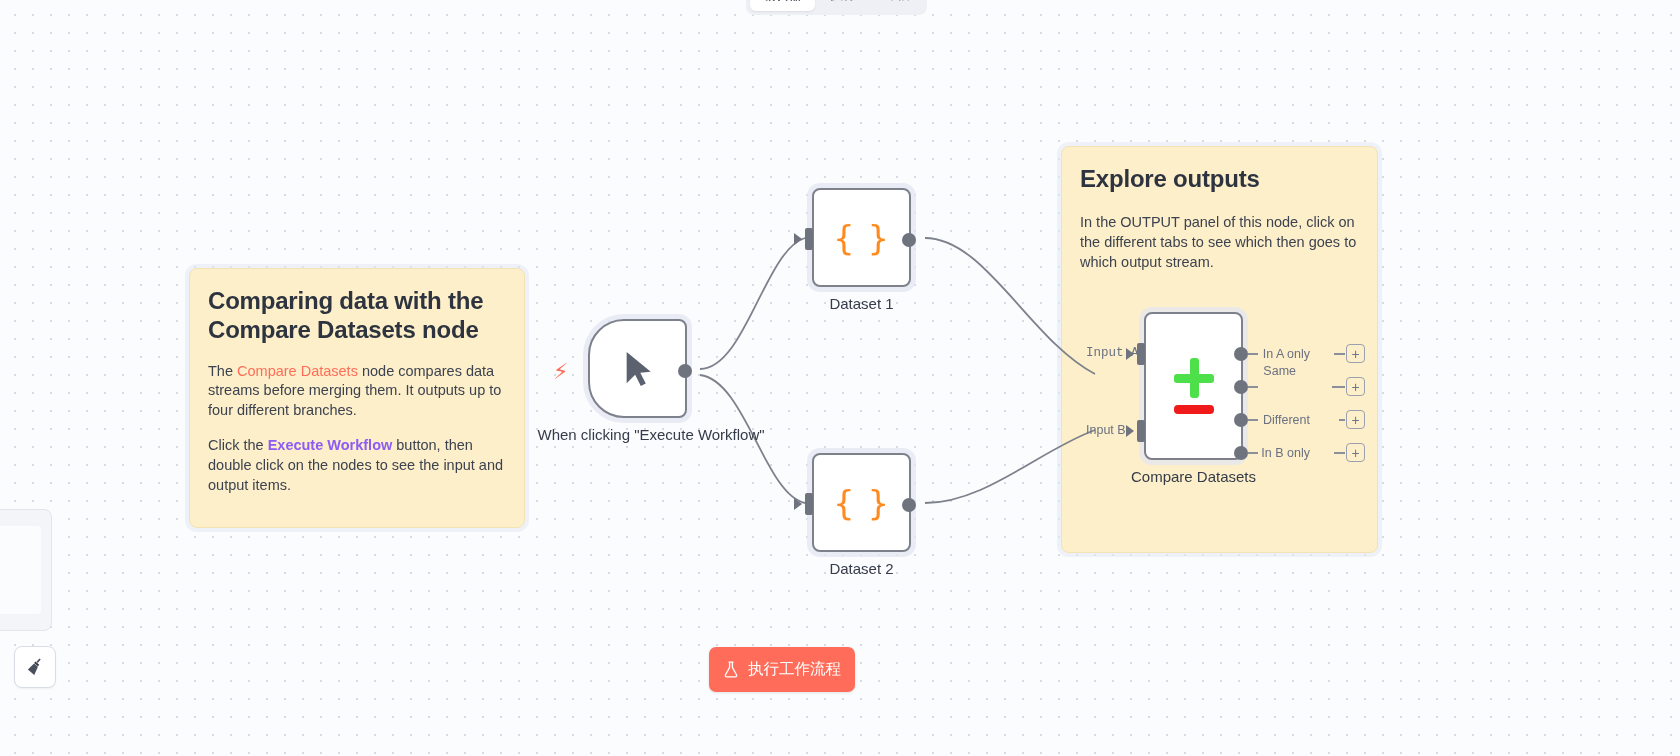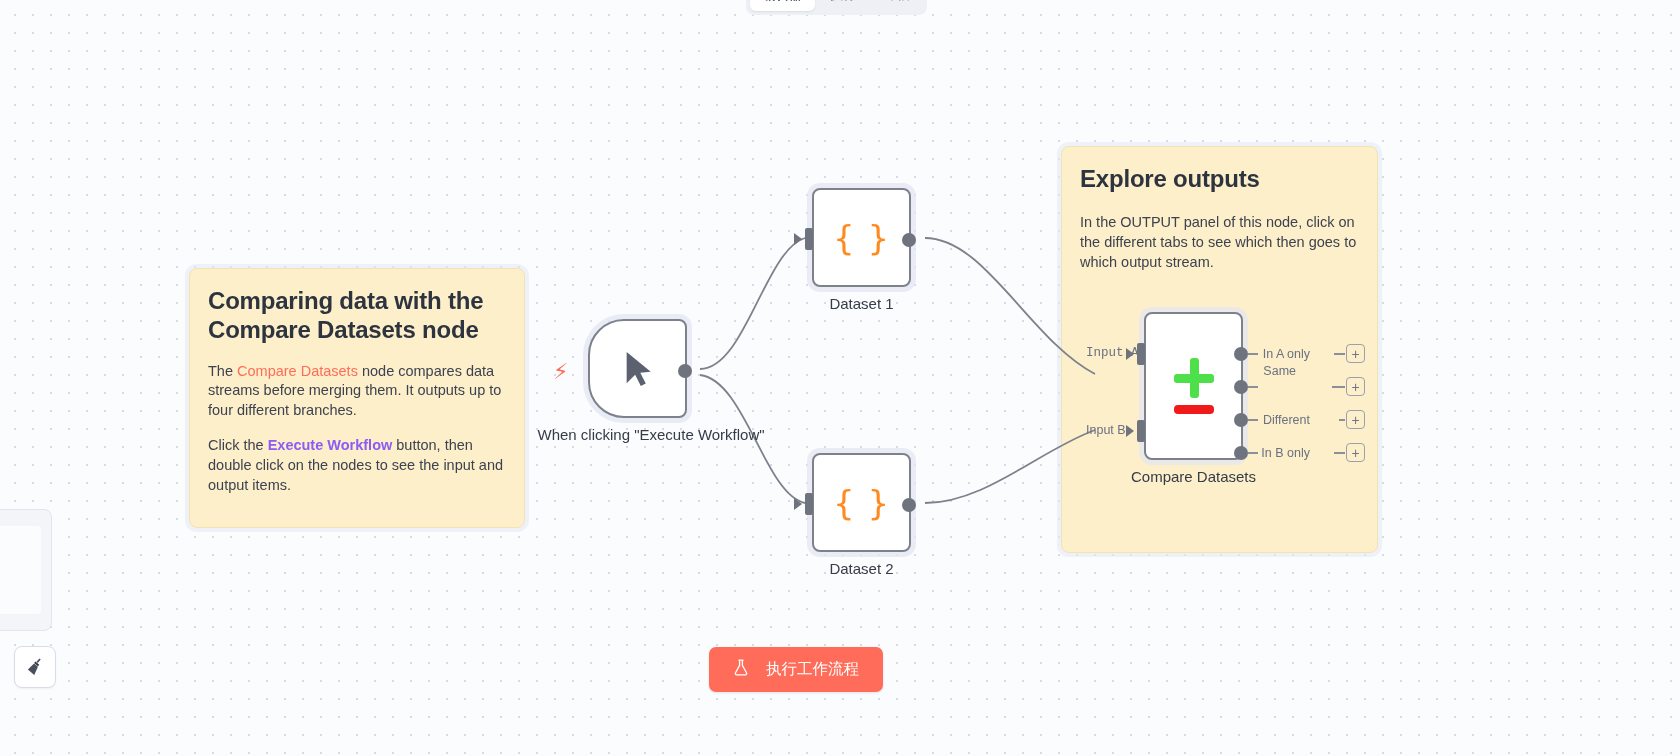--- a/index.html
+++ b/index.html
@@ -136,24 +136,24 @@
   .plus-btn {
     position: absolute; width: 19px; height: 19px;
     border: 1.5px solid #9aa0ae; border-radius: 4px; background: #fdefc9;
     display: flex; align-items: center; justify-content: center;
     font-size: 14px; color: #70768a; line-height: 1; cursor: pointer;
   }
 
   
   #execute-btn {
     position: absolute; left: 709px; top: 647px;
-    display: flex; gap: 17px;
+    display: flex; align-items: center; gap: 9px;
     background: #ff6d5a; color: #fff;
     border: none; border-radius: 7px;
-    padding: 12px 24px;
+    padding: 12px 14px;
     font-size: 15.5px; font-family: "Liberation Sans", sans-serif;
     cursor: pointer; z-index: 30;
     box-shadow: 0 1px 3px rgba(0,0,0,.10);
   }
 
   
   #side-panel {
     position: absolute; left: -42px; top: 509px;
     width: 94px; height: 122px;
     background: #f4f5f9; border: 1px solid #e2e5ee;

